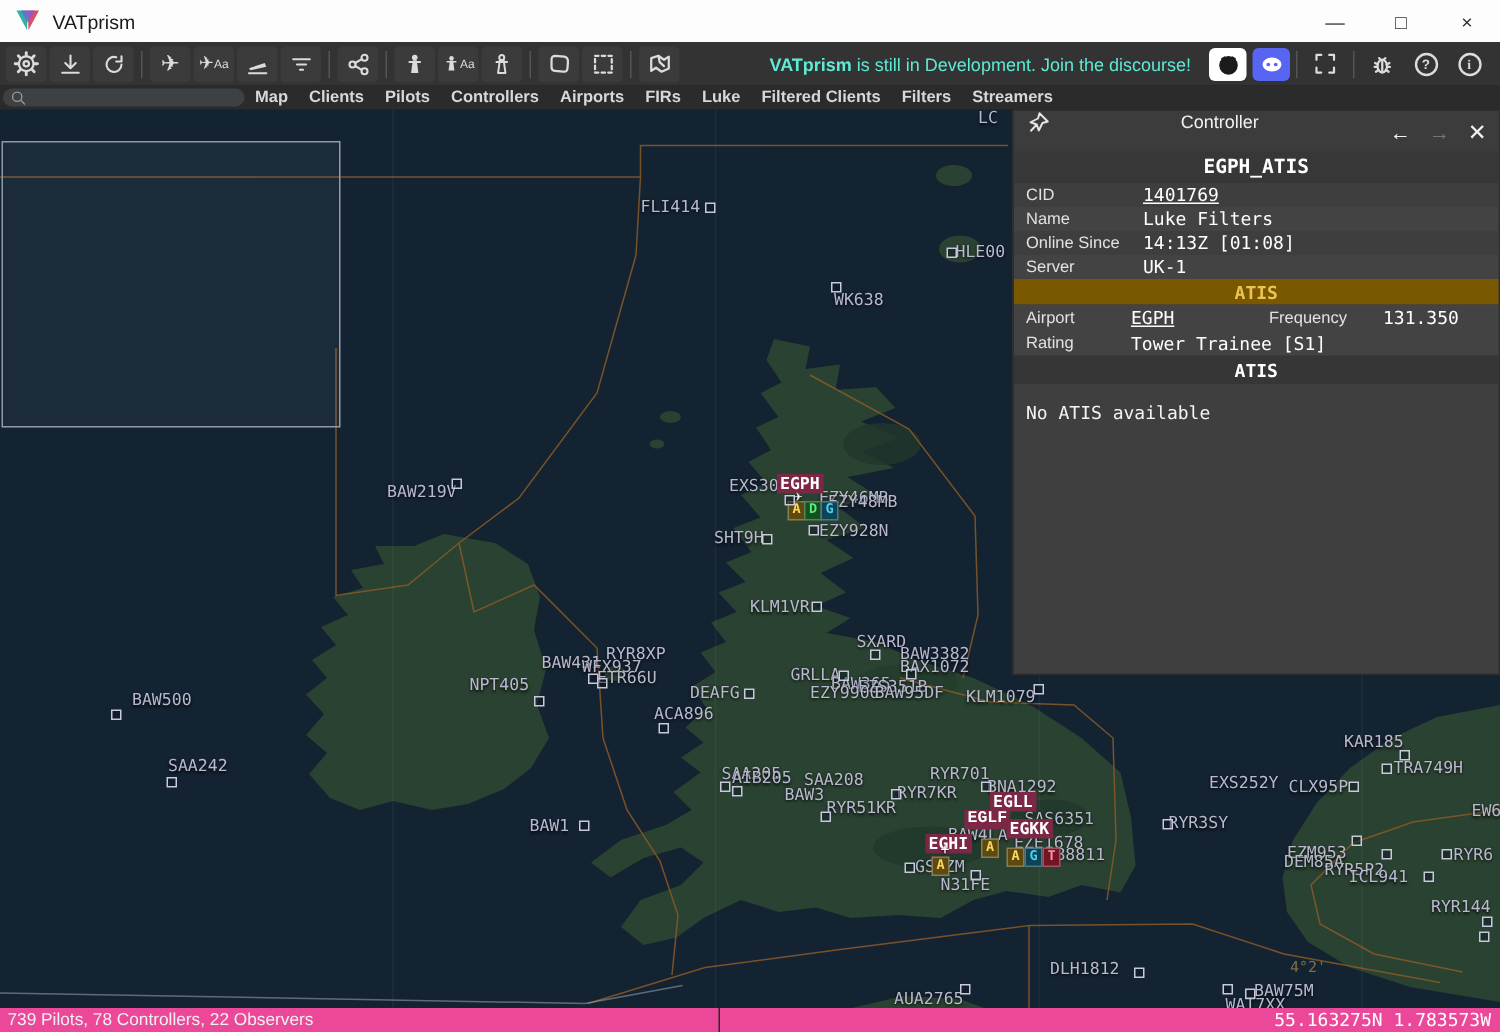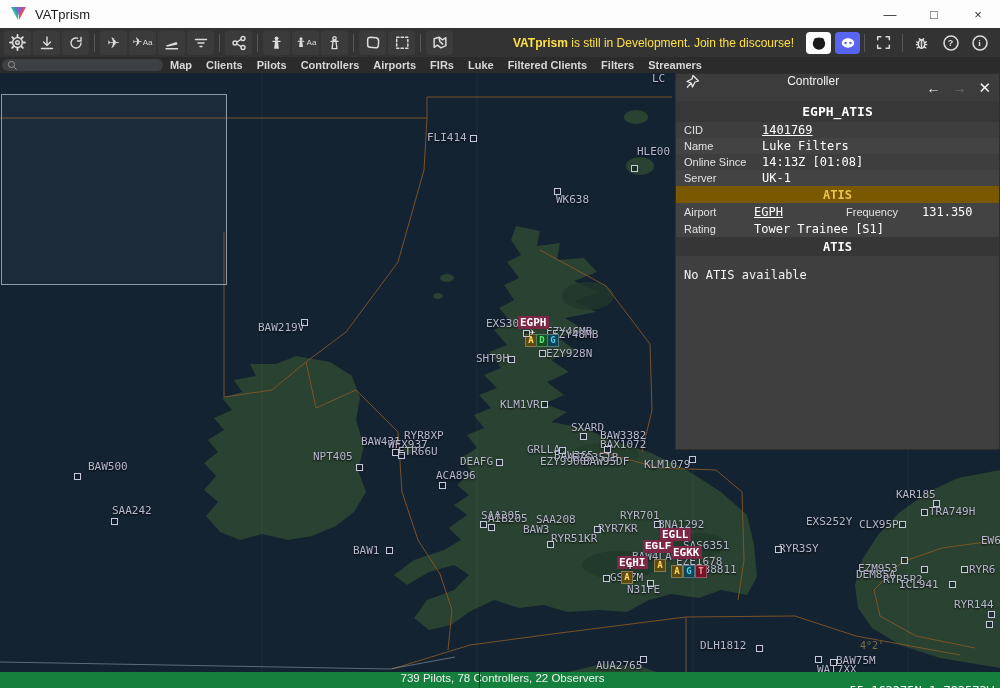--- a/index.html
+++ b/index.html
@@ -9,21 +9,21 @@
   .titlebar .logo{margin:0 8px 0 10px;display:flex;}
   .titlebar .title{font-size:13px;color:#1a1a1a;}
   .win-controls{margin-left:auto;display:flex;align-items:center;color:#333;}
   .win-controls span{width:44px;text-align:center;font-size:13px;cursor:default;}
   
   .toolbar{position:absolute;left:0;top:28px;width:1000px;height:29px;background:#333333;display:flex;align-items:center;z-index:30;}
   .tool{width:27px;height:24px;margin:0 1px;border-radius:3px;background:#3b3b3b;display:flex;align-items:center;justify-content:center;color:#dcdcdc;}
   .tool svg{stroke:#dcdcdc;fill:none;stroke-width:1.4;stroke-linecap:round;stroke-linejoin:round;}
   .tool .g{font-size:15px;line-height:15px;color:#dcdcdc;}
   .tsep{width:1px;height:18px;background:#555;margin:0 4px;}
-  .notice{margin-left:auto;color:#fde047;font-size:12px;white-space:nowrap;}
+  .notice{margin-left:auto;color:#5eead4;font-size:12px;white-space:nowrap;}
   .notice b{font-weight:bold;}
   .badge{width:25px;height:22px;border-radius:4px;margin-left:4px;display:flex;align-items:center;justify-content:center;}
   .badge.gh{background:#ffffff;}
   .badge.dc{background:#5865F2;}
   .toolbar .right-icons{display:flex;align-items:center;margin:0 6px 0 8px;}
   
   .tabbar{position:absolute;left:0;top:57px;width:1000px;height:16px;background:#2b2b2b;display:flex;align-items:center;z-index:30;}
   .searchbox{width:156px;height:12px;margin-left:2px;background:#3e4143;border-radius:8px;display:flex;align-items:center;padding-left:5px;}
   .searchbox svg{stroke:#9a9a9a;fill:none;stroke-width:1.3;}
   .tab{font-size:11px;font-weight:bold;color:#d8d8d8;padding:0 7px;white-space:nowrap;cursor:default;}
@@ -59,21 +59,21 @@
   .prow .val{font-family:"DejaVu Sans Mono",monospace;font-size:12px;color:#ffffff;}
   .val.link{text-decoration:underline;}
   .band{height:17px;display:flex;align-items:center;justify-content:center;font-family:"DejaVu Sans Mono",monospace;font-size:12px;font-weight:bold;}
   .band.gold{background:#7a5800;color:#ecc453;}
   .band.dark{background:#363636;color:#ffffff;height:19px;}
   .grid-row{height:17px;display:grid;grid-template-columns:78px 92px 76px 1fr;align-items:center;background:#434343;}
   .grid-row .lab{padding-left:8px;font-size:11px;color:#e2e2e2;}
   .grid-row .val{font-family:"DejaVu Sans Mono",monospace;font-size:12px;color:#fff;}
   .atis-body{padding:12px 0 0 8px;font-family:"DejaVu Sans Mono",monospace;font-size:12px;color:#f4f4f4;}
   
-  .statusbar{position:absolute;left:0;top:672px;width:1000px;height:16px;background:#15803d;display:flex;align-items:center;z-index:30;flex-direction:column;}
+  .statusbar{position:absolute;left:0;top:672px;width:1000px;height:16px;background:#ec4899;display:flex;align-items:center;z-index:30;}
   .statusbar .left{padding-left:5px;font-size:11.5px;color:#f0f0f0;}
   .statusbar .div{width:1px;height:16px;background:#2a2a2a;position:absolute;left:479px;}
   .statusbar .right{margin-left:auto;padding-right:6px;font-family:"DejaVu Sans Mono",monospace;font-size:12px;color:#ffffff;}
 </style>
 </head>
 <body>
 
 <div class="window">
 
   <div class="map-area">
@@ -115,21 +115,21 @@
         <line x1="262" y1="73" x2="262" y2="672"></line>
           <line x1="477" y1="73" x2="477" y2="672"></line>
         <line x1="693" y1="73" x2="693" y2="672"></line>
           <line x1="908" y1="73" x2="908" y2="672"></line>
       </g>
     </svg>
     <div class="overlay" id="map-overlay">
         <span class="ml " style="left: 652px; top: 73px;">LC</span>
         <span class="ml " style="left: 427px; top: 132px;">FLI414</span>
         <span class="ml " style="left: 556px; top: 194px;">WK638</span>
-        <span class="ml " style="left: 637px; top: 146px; text-align: right;">HLE00</span>
+        <span class="ml " style="left: 637px; top: 162px; text-align: right;">HLE00</span>
         <span class="ml " style="left: 258px; top: 322px;">BAW219V</span>
         <span class="ml " style="left: 486px; top: 318px;">EXS301</span>
         <span class="ml " style="left: 546px; top: 326px;">EZY46MB</span>
         <span class="ml " style="left: 552px; top: 329px;">EZY48MB</span>
         <span class="ml " style="left: 546px; top: 348px;">EZY928N</span>
         <span class="ml " style="left: 476px; top: 353px;">SHT9H</span>
         <span class="ml " style="left: 500px; top: 399px;">KLM1VR</span>
         <span class="ml " style="left: 571px; top: 422px;">SXARD</span>
         <span class="ml " style="left: 600px; top: 430px;">BAW3382</span>
         <span class="ml " style="left: 600px; top: 439px;">BAX1072</span>

